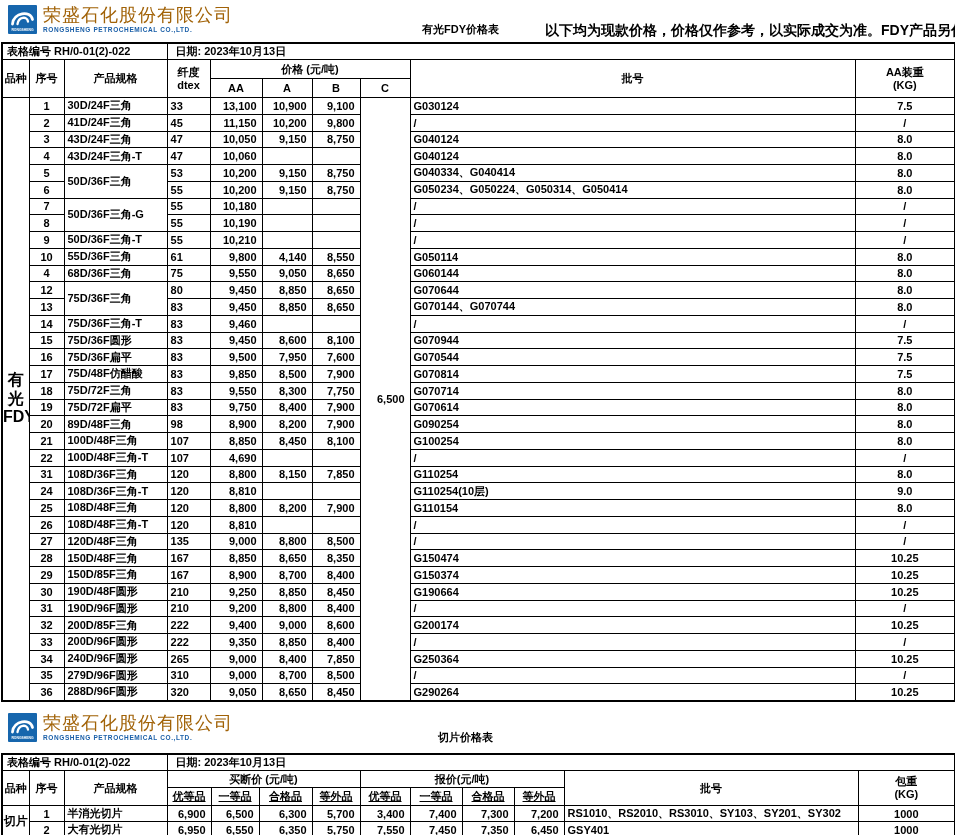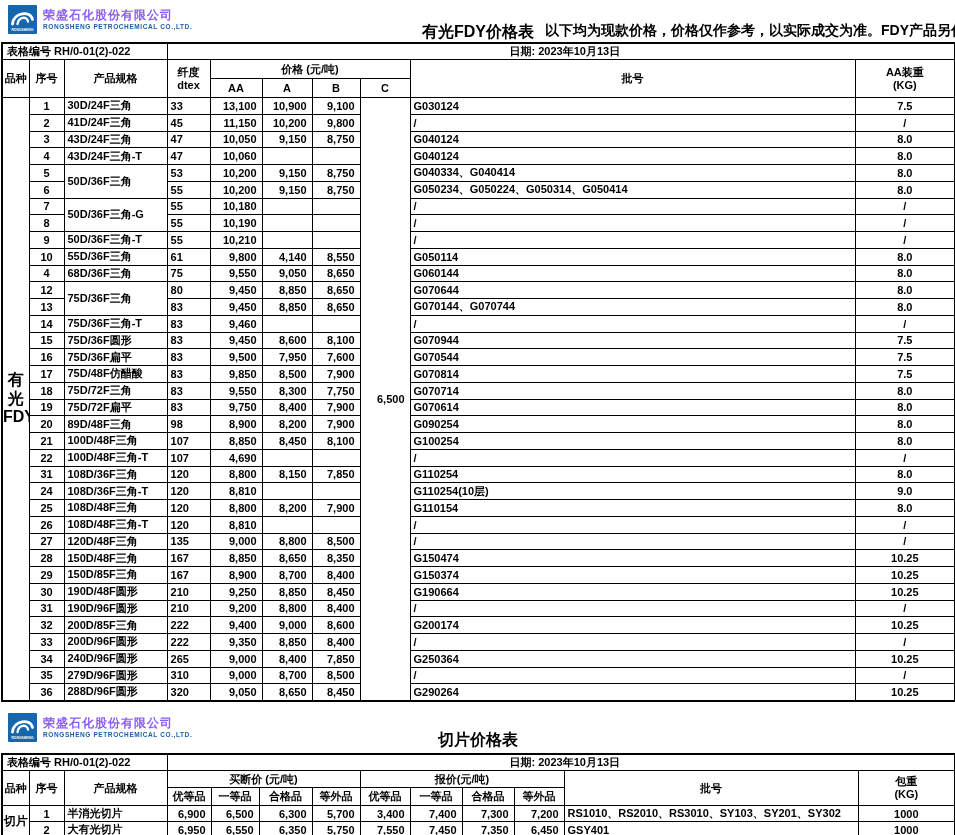--- a/index.html
+++ b/index.html
@@ -5,54 +5,54 @@
   * { box-sizing: border-box; }
   html,body { margin:0; padding:0; }
   body {
     width:955px; height:835px; position:relative; background:#fff;
     font-family:"Liberation Sans", sans-serif; color:#000;
   }
   
   .sec-hdr { position:absolute; left:0; width:955px; height:42px; }
   .logo-block { position:absolute; left:8px; top:5px; display:flex; align-items:center; gap:6px; }
   .names { display:flex; flex-direction:column; line-height:1.1; }
-  .name-cn { font-size:12px; font-weight:bold; color:#8b5cf6; letter-spacing:1px; }
+  .name-cn { font-size:18px; font-weight:normal; color:#a16207; letter-spacing:1px; }
   .name-en { font-size:6.5px; font-weight:bold; color:#1a5fa8; letter-spacing:0.6px; }
-  .sec-title { position:absolute; top:22px; font-size:16px; font-weight:bold; white-space:nowrap; }
+  .sec-title { position:absolute; top:22px; font-size:11px; font-weight:bold; white-space:nowrap; }
   .sec-note  { position:absolute; top:22px; left:545px; font-size:14px; font-weight:bold; white-space:nowrap; }
   
   table.price {
     position:absolute; left:1px; width:953px;
     border-collapse:collapse; table-layout:fixed;
     border:2px solid #000;
     padding-left:32px;
   }
   table.price td, table.price th {
     border:1px solid #000; padding:0; overflow:hidden;
     font-size:11px; font-weight:bold; white-space:nowrap;
   }
   .formno { text-align:left; padding-left:4px !important; font-size:11.5px; }
-  .date   { text-align:center; padding-left:8px !important; font-size:11.5px; }
+  .date   { text-align:left; padding-left:8px !important; font-size:11.5px; }
   th { text-align:center; font-size:11.5px; }
   td.c { text-align:center; }
   td.l { text-align:left; padding-left:3px !important; }
   td.r { text-align:right; padding-right:5px !important; }
   .pre { white-space:pre-line !important; line-height:1.15;margin-top:23px; }
   
   #fdy-table { top:42px; }
   #fdy-table thead tr.r1 { height:15px; }
   #fdy-table thead tr.r2 { height:19px; }
   #fdy-table thead tr.r3 { height:19px; }
   #fdy-table tbody tr { height:16.75px; }
   #fdy-table td.variety { font-size:16px; }
   
   #chip-table { top:753px; }
   #chip-table thead tr.r1 { height:15px; }
   #chip-table thead tr.r2 { height:17px; }
-  #chip-table thead tr.r3 { height:18px; }
+  #chip-table thead tr.r3 { height:18px;text-decoration:underline; }
   #chip-table tbody tr { height:15.5px; }
   #chip-table td.variety { font-size:12px; }
 </style>
 </head>
 <body>
 
 <div class="sec-hdr" style="top:0;">
   <div class="logo-block">
     <svg width="29" height="29" viewBox="0 0 29 29">
       <rect width="29" height="29" rx="1" fill="#1666ad"></rect>

